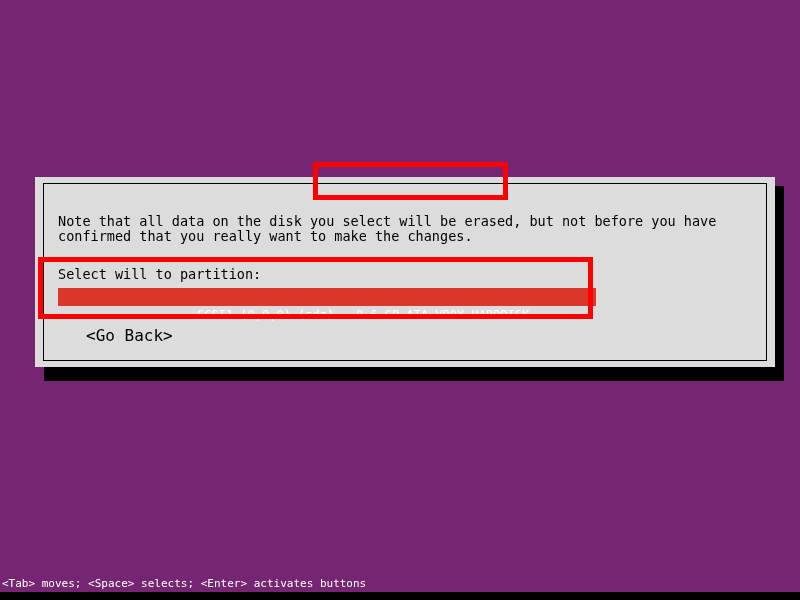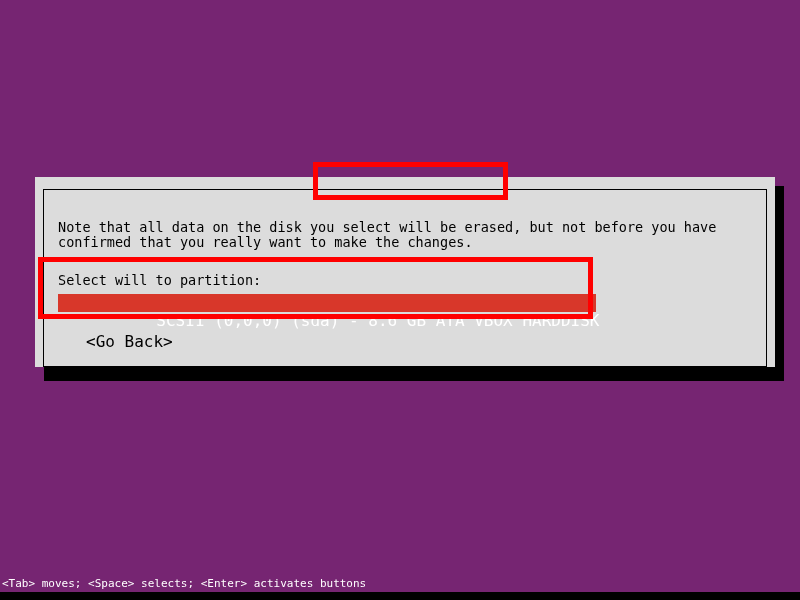--- a/index.html
+++ b/index.html
@@ -69,21 +69,20 @@
   }
   #dialog-inner {
     position: absolute;
     left: 8px;
     top: 6px;
     width: 724px;
     height: 178px;
     border: 1px solid #000000;
     background: #dcdcdc;
     box-sizing: border-box;
-    margin-top: 6px;
   }
 
   
   #title-strip {
     position: absolute;
     left: 8px;
     top: 177px;
     width: 724px;
     height: 20px;
     display: flex;
@@ -143,21 +142,21 @@
   }
 
   #disk-list {
     position: absolute;
     left: 14px;
     top: 104px;
     width: 700px;
   }
   .disk-option {
     display: block;
-    font-size: 16px;
+    font-size: 12px;
     line-height: 18px;
     height: 18px;
     white-space: pre;
     color: #000000;
     text-align: center;
     width: 538px;
     margin: 0;
   }
   .disk-option.selected {
     background: #d8372a;

